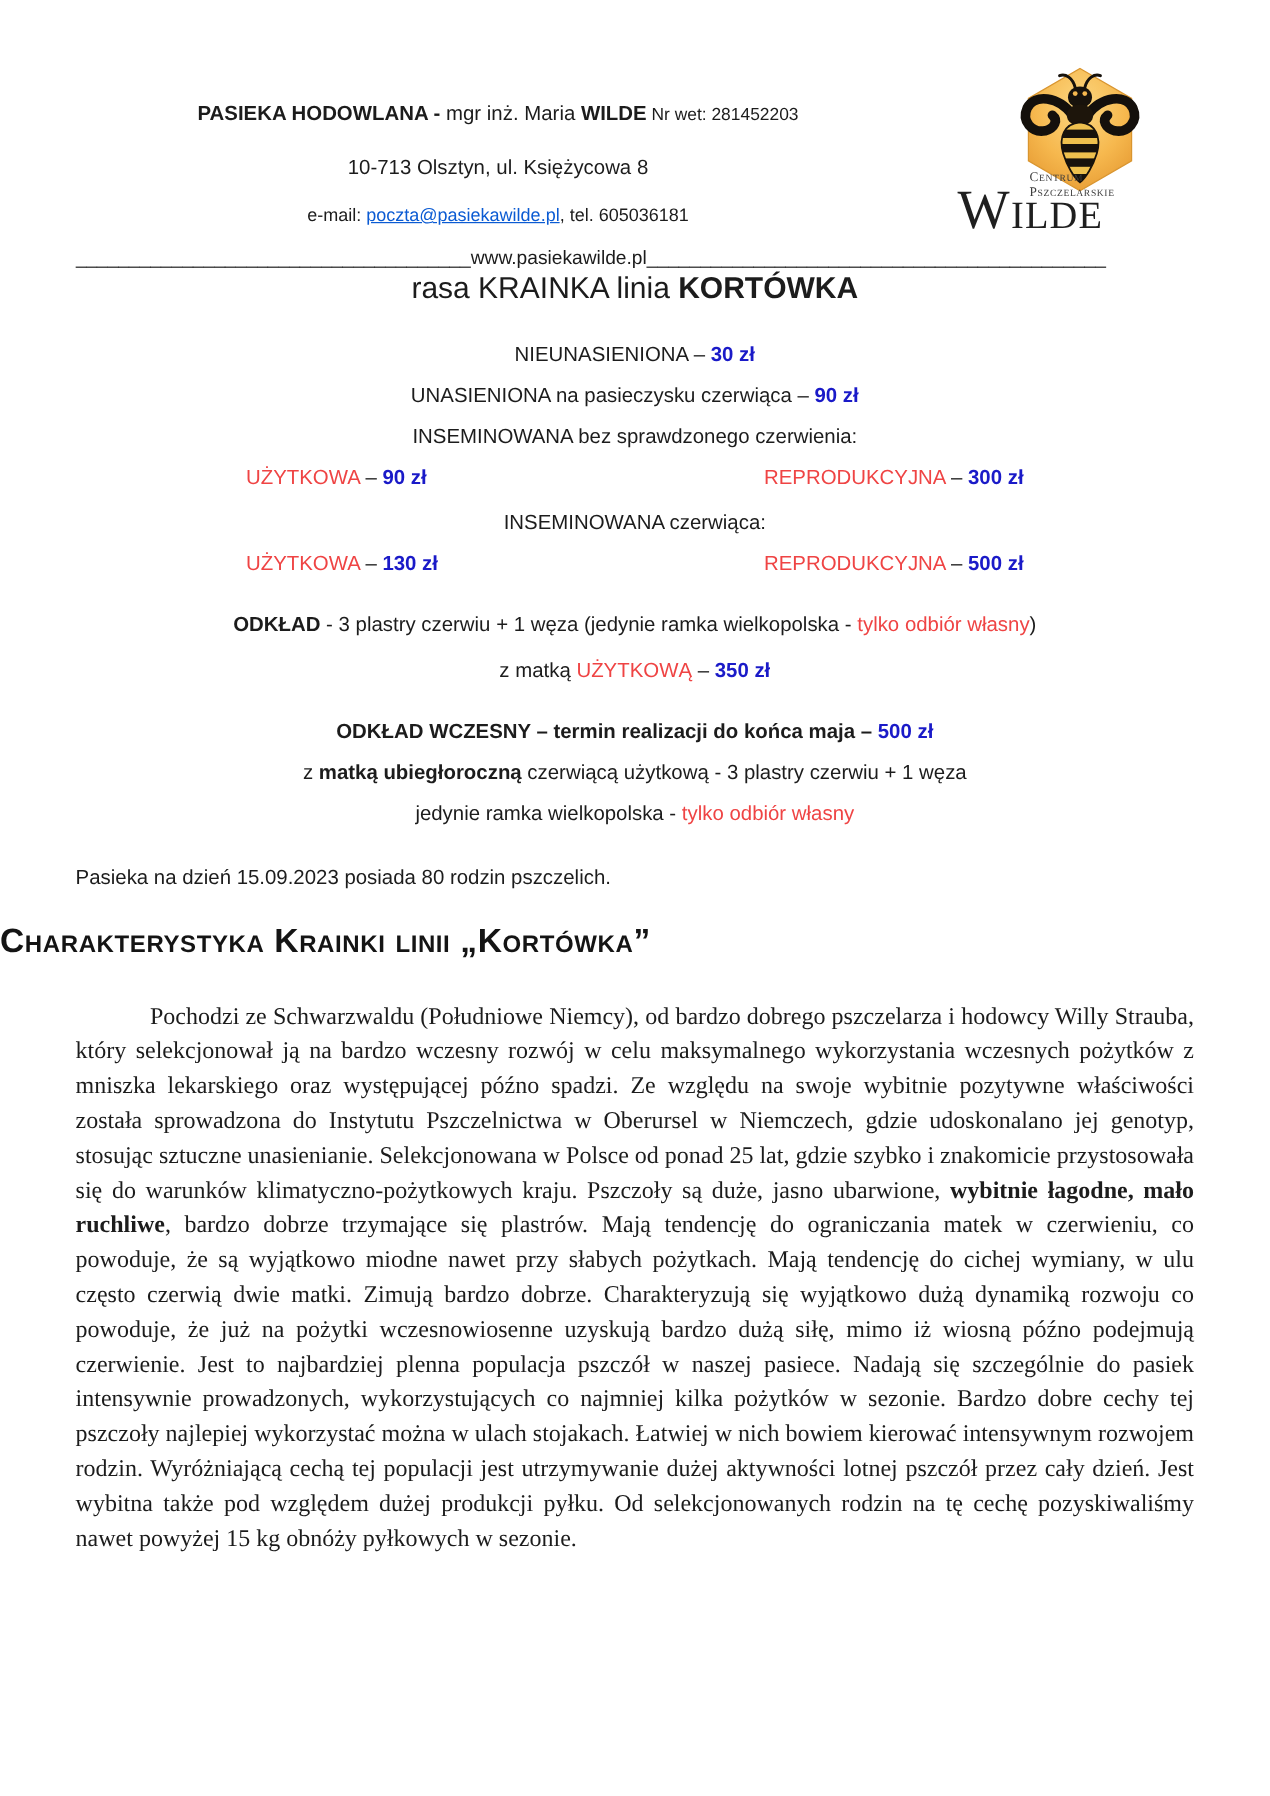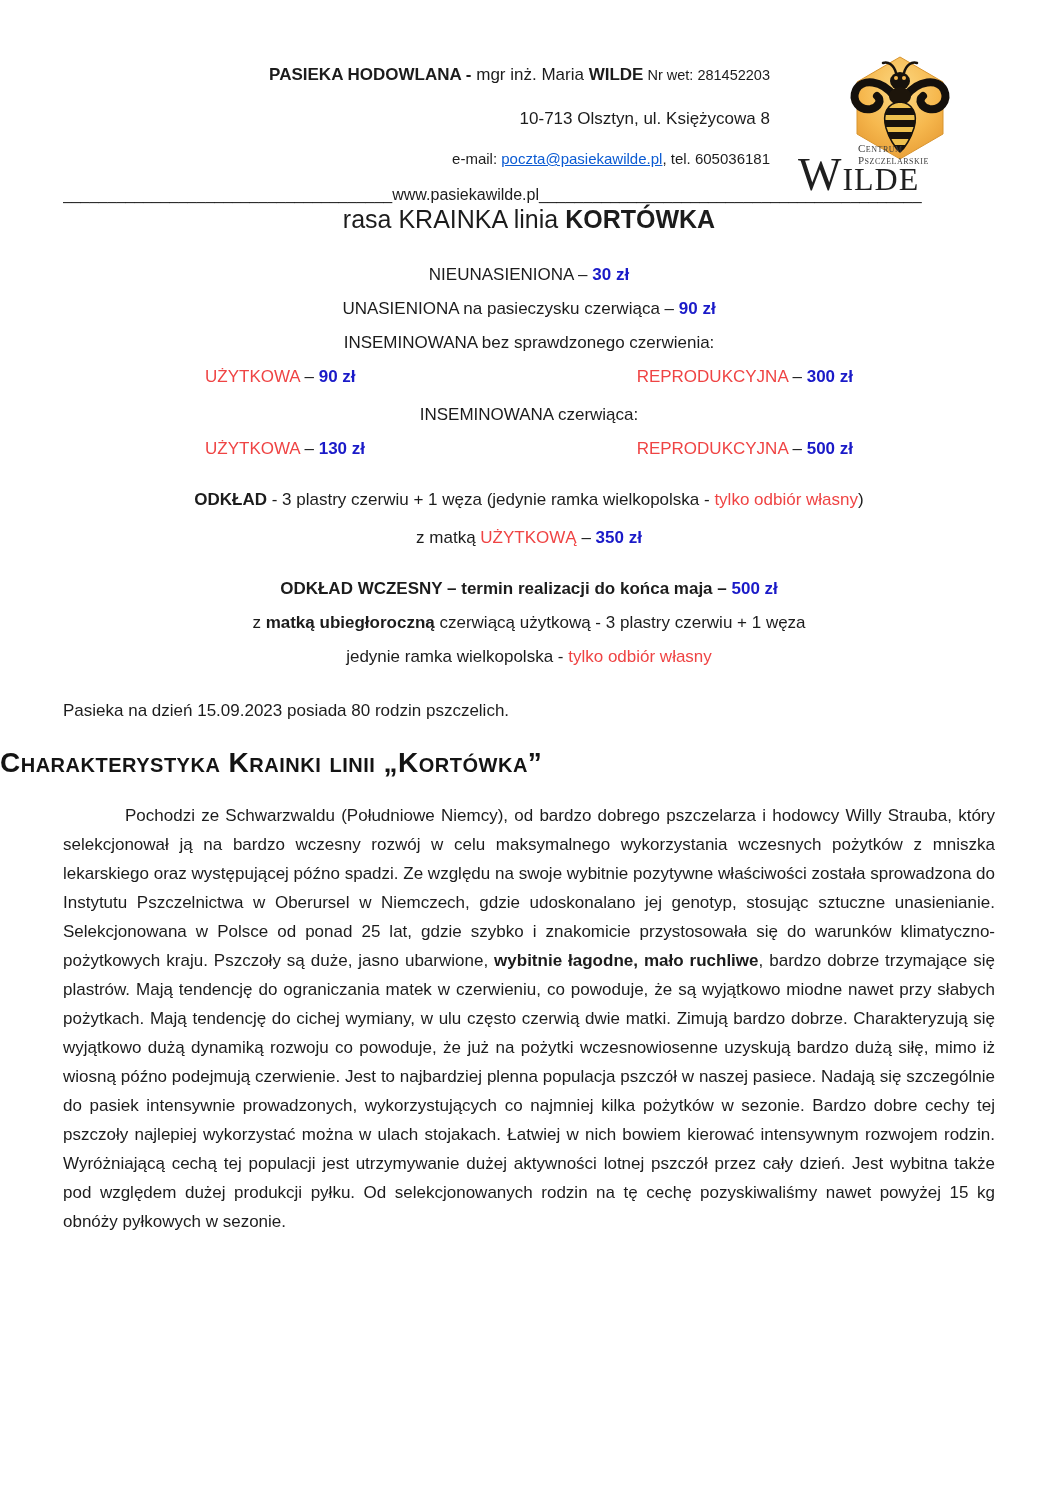--- a/index.html
+++ b/index.html
@@ -9,21 +9,21 @@
     background:#fff;
     font-family:"Liberation Sans",sans-serif;
     color:#1c1c1c;
     overflow:hidden;
   }
   .b{font-weight:700;}
   .red{color:#ef4444;}
   .price{color:#1a1ac8;font-weight:700;}
 
   
-  .header{padding-top:64px;width:710px;margin-left:60px;text-align:right;}
+  .header{padding-top:84px;width:710px;margin-left:60px;text-align:center;}
   .h-line1{font-size:17px;line-height:21px;}
   .h-line1 .small{font-size:14.5px;}
   .h-line2{margin-top:23px;font-size:17px;}
   .h-line3{margin-top:21px;font-size:15px;}
   .link{color:#0b5bd3;text-decoration:underline;cursor:pointer;}
 
   .rule{
     margin:18px 0 0 63px;width:880px;
     font-size:16px;line-height:20px;
     white-space:nowrap;overflow:hidden;
@@ -56,23 +56,23 @@
     margin:14px 63px 0 63px;padding:0 142px;
     font-size:17px;line-height:20px;
   }
   .note{margin:34px 63px 0 63px;font-size:17px;text-align:left;}
   .section-heading{
     margin-top:25px;text-align:left;
     font-variant:small-caps;font-weight:700;
     font-size:28px;line-height:34px;letter-spacing:.5px;color:#141414;
   }
   .body-par{
-    margin:21px 63px 0 63px;
-    font-size:17px;line-height:29px;
-    text-align:justify;text-indent:62px;
+    margin:32px 63px 0 63px;
+    font-size:20px;line-height:29px;
+    text-align:justify;text-indent:62px;font-family:Liberation Serif, serif;
   }
 </style>
 </head>
 <body>
 
 <div class="page">
 
   <div class="logo">
     <svg width="124" height="104" viewBox="0 0 124 104" aria-hidden="true">
       <defs>

